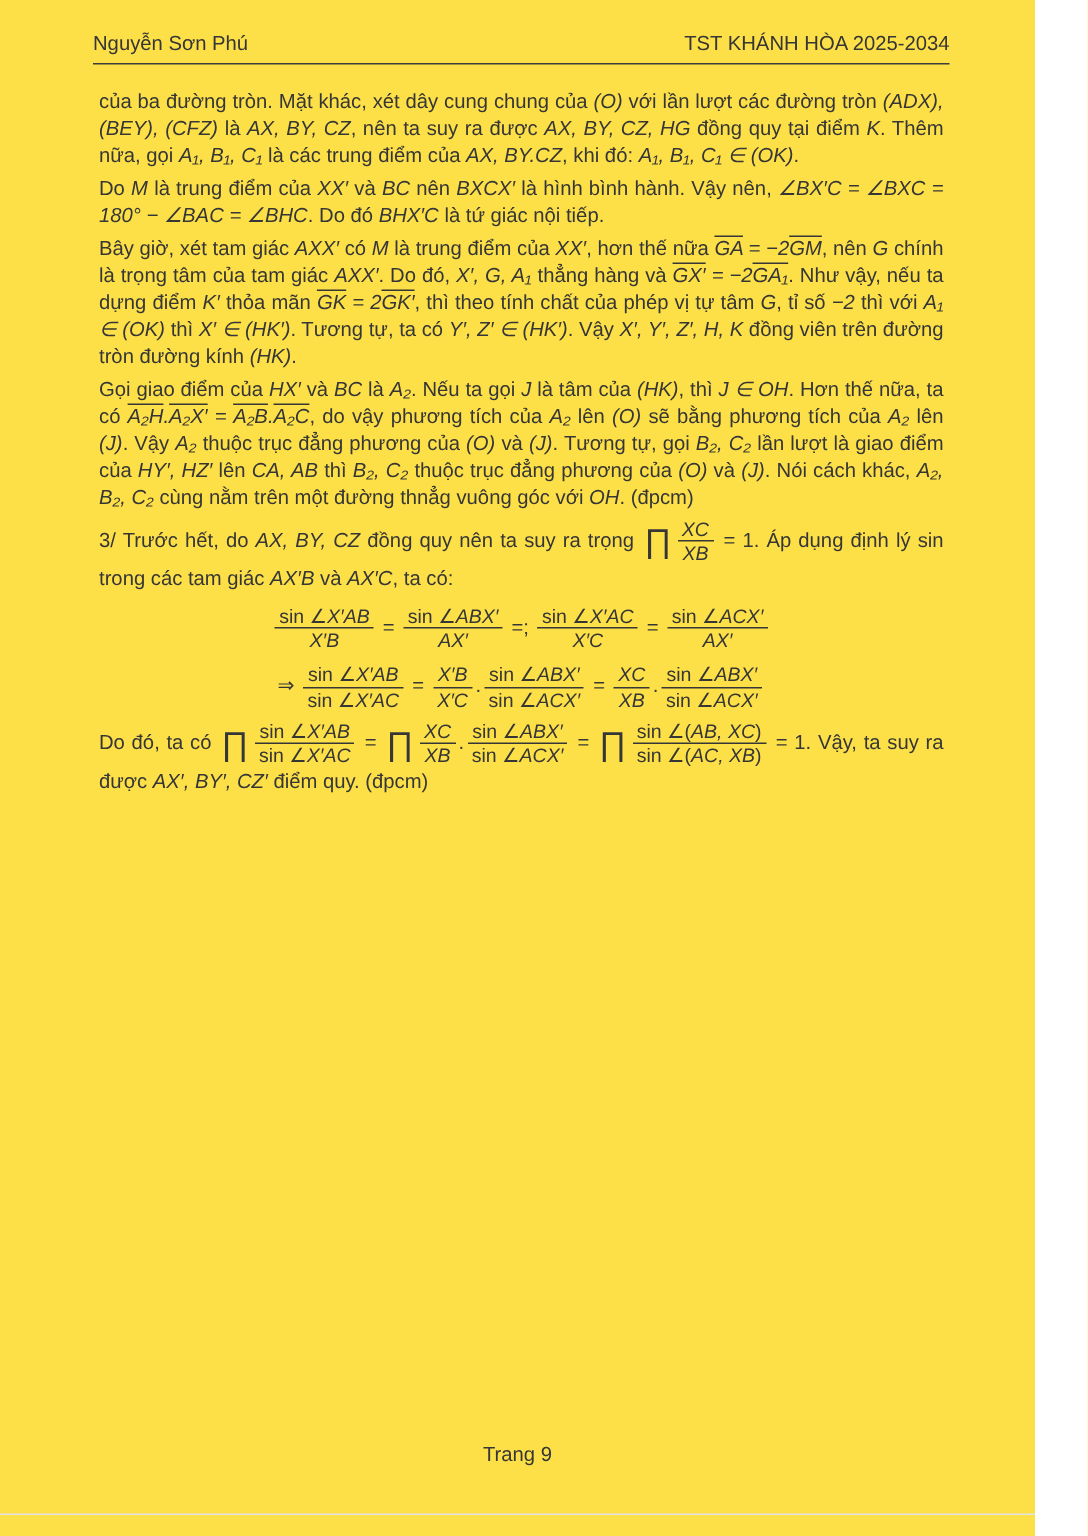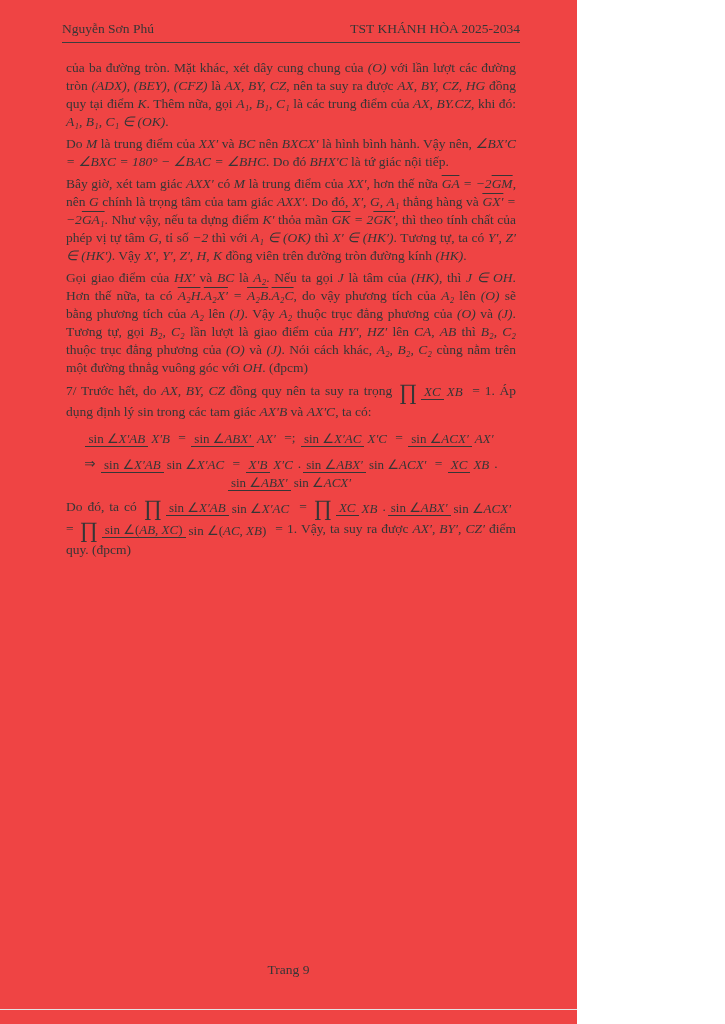--- a/index.html
+++ b/index.html
@@ -1,21 +1,21 @@
 <!DOCTYPE html>
 <html lang="vi"><head>
 <meta charset="utf-8">
 <style>
   html,body{margin:0;padding:0;background:#ffffff;}
   .page{
     position:relative;
-    width:577px;height:1024px;
-    background:#ef4444;
+    width:690px;height:1024px;
+    background:#fde047;
     color:#363636;
-    font-family:Liberation Serif, serif;
+    font-family:Liberation Sans, sans-serif;
     overflow:hidden;
   }
   .header{
     position:absolute;left:62px;right:57px;top:21px;
     display:flex;justify-content:space-between;align-items:baseline;
     font-size:13.5px;
   }
   .header-rule{
     position:absolute;left:62px;right:57px;top:42px;
     height:1px;background:#3d3d3d;border:none;margin:0;
@@ -24,21 +24,21 @@
     position:absolute;left:62px;right:57px;top:55px;
     font-size:13.5px;line-height:18px;
     text-align:justify;
   }
   .para{margin:4px;}
   .rm{font-style:normal;}
   .mi{font-style:italic;}
   .ov{text-decoration:overline;}
   .eq{text-align:center;margin:8px 0 6px 0;}
   .frac{
-    display:inline-flex;flex-direction:row;align-items:center;
+    display:inline-flex;flex-direction:column;align-items:center;
     vertical-align:middle;margin:0 2px;line-height:1.18;
     font-size:13px;text-align:left;
   }
   .frac .num{padding:0 3px;border-bottom:1px solid #363636;}
   .frac .den{padding:0 3px;}
   .prod{
     font-size:22px;font-style:normal;line-height:1;
     vertical-align:middle;margin:0 2px;
   }
   .footer{
@@ -58,21 +58,21 @@
     <span>Nguyễn Sơn Phú</span>
     <span>TST KHÁNH HÒA 2025-2034</span>
   </div>
   <div class="header-rule"></div>
 
   <div class="doc-body" id="content">
       <div class="para"><span class="rm">của ba đường tròn. Mặt khác, xét dây cung chung của </span><span class="mi">(O)</span><span class="rm"> với lần lượt các đường tròn </span><span class="mi">(ADX), (BEY), (CFZ)</span><span class="rm"> là </span><span class="mi">AX, BY, CZ</span><span class="rm">, nên ta suy ra được </span><span class="mi">AX, BY, CZ, HG</span><span class="rm"> đồng quy tại điểm </span><span class="mi">K</span><span class="rm">. Thêm nữa, gọi </span><span class="mi">A₁, B₁, C₁</span><span class="rm"> là các trung điểm của </span><span class="mi">AX, BY.CZ</span><span class="rm">, khi đó: </span><span class="mi">A₁, B₁, C₁ ∈ (OK)</span><span class="rm">.</span></div>
       <div class="para"><span class="rm">Do </span><span class="mi">M</span><span class="rm"> là trung điểm của </span><span class="mi">XX′</span><span class="rm"> và </span><span class="mi">BC</span><span class="rm"> nên </span><span class="mi">BXCX′</span><span class="rm"> là hình bình hành. Vậy nên, </span><span class="mi">∠BX′C = ∠BXC = 180° − ∠BAC = ∠BHC</span><span class="rm">. Do đó </span><span class="mi">BHX′C</span><span class="rm"> là tứ giác nội tiếp.</span></div>
       <div class="para"><span class="rm">Bây giờ, xét tam giác </span><span class="mi">AXX′</span><span class="rm"> có </span><span class="mi">M</span><span class="rm"> là trung điểm của </span><span class="mi">XX′</span><span class="rm">, hơn thế nữa </span><span class="mi ov">GA</span><span class="mi"> = −2</span><span class="mi ov">GM</span><span class="rm">, nên </span><span class="mi">G</span><span class="rm"> chính là trọng tâm của tam giác </span><span class="mi">AXX′</span><span class="rm">. Do đó, </span><span class="mi">X′, G, A₁</span><span class="rm"> thẳng hàng và </span><span class="mi ov">GX′</span><span class="mi"> = −2</span><span class="mi ov">GA₁</span><span class="rm">. Như vậy, nếu ta dựng điểm </span><span class="mi">K′</span><span class="rm"> thỏa mãn </span><span class="mi ov">GK</span><span class="mi"> = 2</span><span class="mi ov">GK′</span><span class="rm">, thì theo tính chất của phép vị tự tâm </span><span class="mi">G</span><span class="rm">, tỉ số </span><span class="mi">−2</span><span class="rm"> thì với </span><span class="mi">A₁ ∈ (OK)</span><span class="rm"> thì </span><span class="mi">X′ ∈ (HK′)</span><span class="rm">. Tương tự, ta có </span><span class="mi">Y′, Z′ ∈ (HK′)</span><span class="rm">. Vậy </span><span class="mi">X′, Y′, Z′, H, K</span><span class="rm"> đồng viên trên đường tròn đường kính </span><span class="mi">(HK)</span><span class="rm">.</span></div>
       <div class="para"><span class="rm">Gọi giao điểm của </span><span class="mi">HX′</span><span class="rm"> và </span><span class="mi">BC</span><span class="rm"> là </span><span class="mi">A₂</span><span class="rm">. Nếu ta gọi </span><span class="mi">J</span><span class="rm"> là tâm của </span><span class="mi">(HK)</span><span class="rm">, thì </span><span class="mi">J ∈ OH</span><span class="rm">. Hơn thế nữa, ta có </span><span class="mi ov">A₂H</span><span class="mi">.</span><span class="mi ov">A₂X′</span><span class="mi"> = </span><span class="mi ov">A₂B</span><span class="mi">.</span><span class="mi ov">A₂C</span><span class="rm">, do vậy phương tích của </span><span class="mi">A₂</span><span class="rm"> lên </span><span class="mi">(O)</span><span class="rm"> sẽ bằng phương tích của </span><span class="mi">A₂</span><span class="rm"> lên </span><span class="mi">(J)</span><span class="rm">. Vậy </span><span class="mi">A₂</span><span class="rm"> thuộc trục đẳng phương của </span><span class="mi">(O)</span><span class="rm"> và </span><span class="mi">(J)</span><span class="rm">. Tương tự, gọi </span><span class="mi">B₂, C₂</span><span class="rm"> lần lượt là giao điểm của </span><span class="mi">HY′, HZ′</span><span class="rm"> lên </span><span class="mi">CA, AB</span><span class="rm"> thì </span><span class="mi">B₂, C₂</span><span class="rm"> thuộc trục đẳng phương của </span><span class="mi">(O)</span><span class="rm"> và </span><span class="mi">(J)</span><span class="rm">. Nói cách khác, </span><span class="mi">A₂, B₂, C₂</span><span class="rm"> cùng nằm trên một đường thnẳg vuông góc với </span><span class="mi">OH</span><span class="rm">. (đpcm)</span></div>
-      <div class="para"><span class="rm">7/ Trước hết, do </span><span class="mi">AX, BY, CZ</span><span class="rm"> đồng quy nên ta suy ra trọng </span><span class="prod">∏</span><span class="frac">
+      <div class="para"><span class="rm">3/ Trước hết, do </span><span class="mi">AX, BY, CZ</span><span class="rm"> đồng quy nên ta suy ra trọng </span><span class="prod">∏</span><span class="frac">
           <span class="num"><span class="mi">XC</span></span>
           <span class="den"><span class="mi">XB</span></span>
         </span><span class="rm"> = 1. Áp dụng định lý sin trong các tam giác </span><span class="mi">AX′B</span><span class="rm"> và </span><span class="mi">AX′C</span><span class="rm">, ta có:</span></div>
       <div class="eq"><span class="frac">
           <span class="num"><span class="rm">sin ∠</span><span class="mi">X′AB</span></span>
           <span class="den"><span class="mi">X′B</span></span>
         </span><span class="rm"> = </span><span class="frac">
           <span class="num"><span class="rm">sin ∠</span><span class="mi">ABX′</span></span>
           <span class="den"><span class="mi">AX′</span></span>
         </span><span class="rm"> =; </span><span class="frac">

